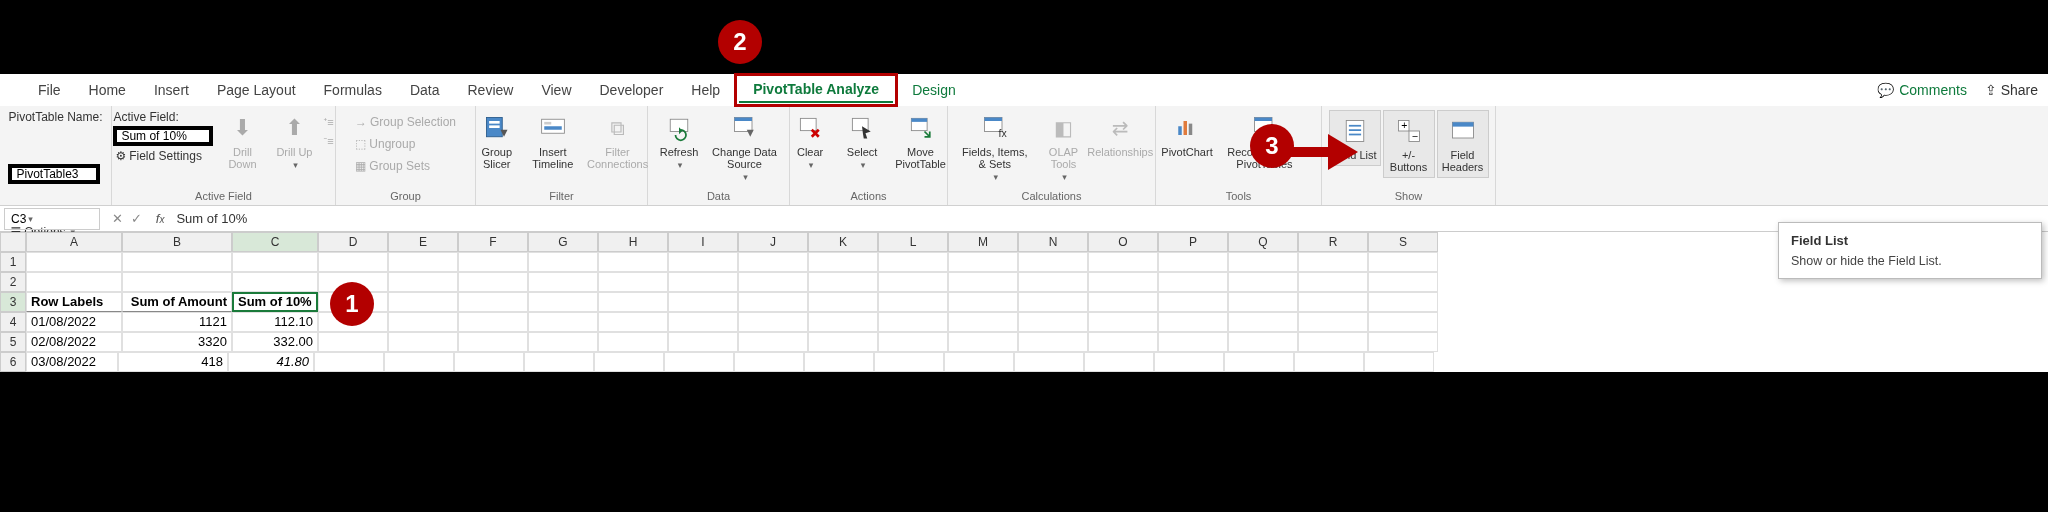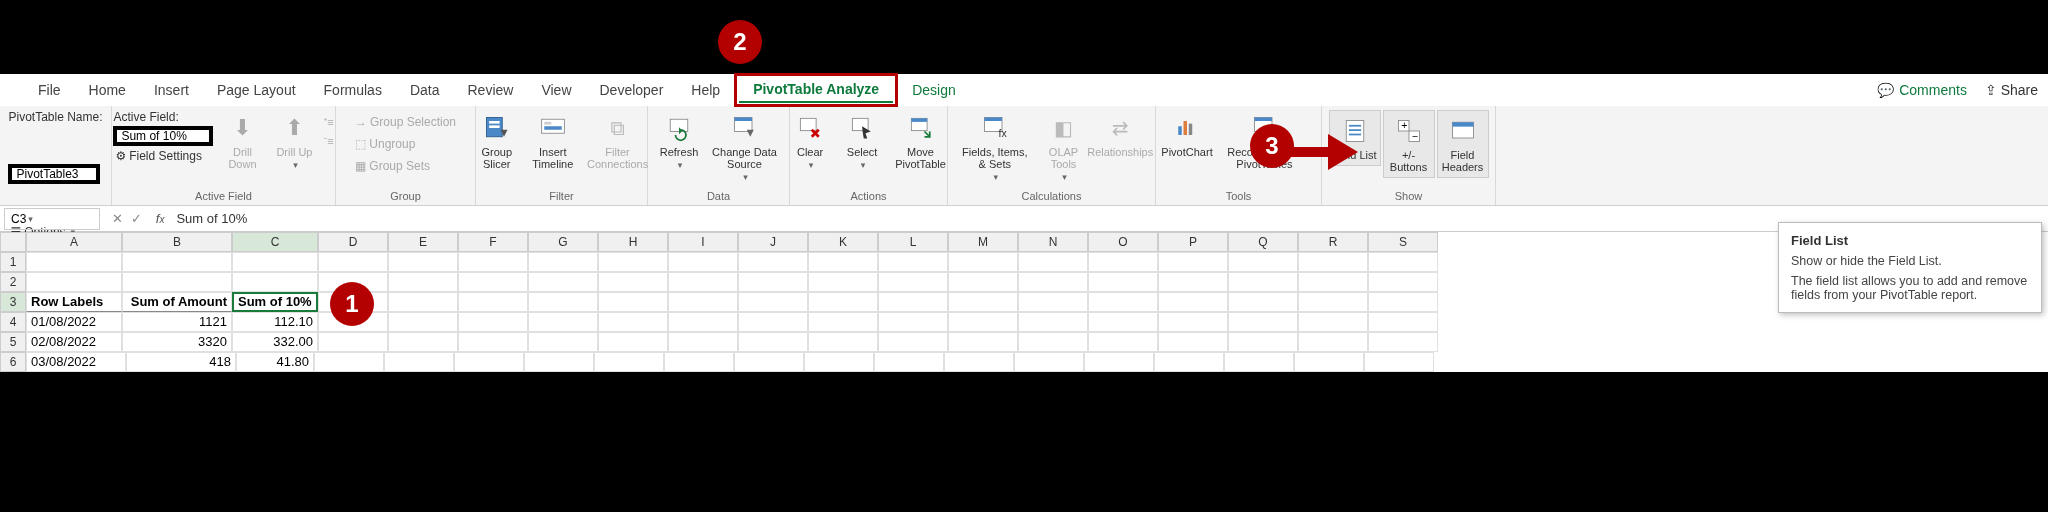--- a/index.html
+++ b/index.html
@@ -513,23 +513,23 @@
           <div class="cell" style="width: 70px;"></div>
           <div class="cell" style="width: 70px;"></div>
           <div class="cell" style="width: 70px;"></div>
           <div class="cell" style="width: 70px;"></div>
           <div class="cell" style="width: 70px;"></div>
           <div class="cell" style="width: 70px;"></div>
           <div class="cell" style="width: 70px;"></div>
         </div>
         <div class="row">
           <div class="row-h">6</div>
-          <div class="cell" style="width: 100px;">03/08/2022</div>
+          <div class="cell" style="width: 92px;">03/08/2022</div>
           <div class="cell num" style="width: 110px;">418</div>
-          <div class="cell num" style="width: 78px;">41.80</div>
+          <div class="cell num" style="width: 86px; font-style: italic;">41.80</div>
           <div class="cell" style="width: 70px;"></div>
           <div class="cell" style="width: 70px;"></div>
           <div class="cell" style="width: 70px;"></div>
           <div class="cell" style="width: 70px;"></div>
           <div class="cell" style="width: 70px;"></div>
           <div class="cell" style="width: 70px;"></div>
           <div class="cell" style="width: 70px;"></div>
           <div class="cell" style="width: 70px;"></div>
           <div class="cell" style="width: 70px;"></div>
           <div class="cell" style="width: 70px;"></div>
@@ -541,16 +541,15 @@
           <div class="cell" style="width: 70px;"></div>
         </div>
       </div>
 
     <div class="callout-circle" style="left:330px; top:50px;">1</div>
   </div>
 
   <div class="tooltip">
     <b>Field List</b>
     <p>Show or hide the Field List.</p>
-    <p>The field list allows you to add and remove fields from your PivotTable report.</p>
   </div>
 
 </div>
 
 </body></html>

